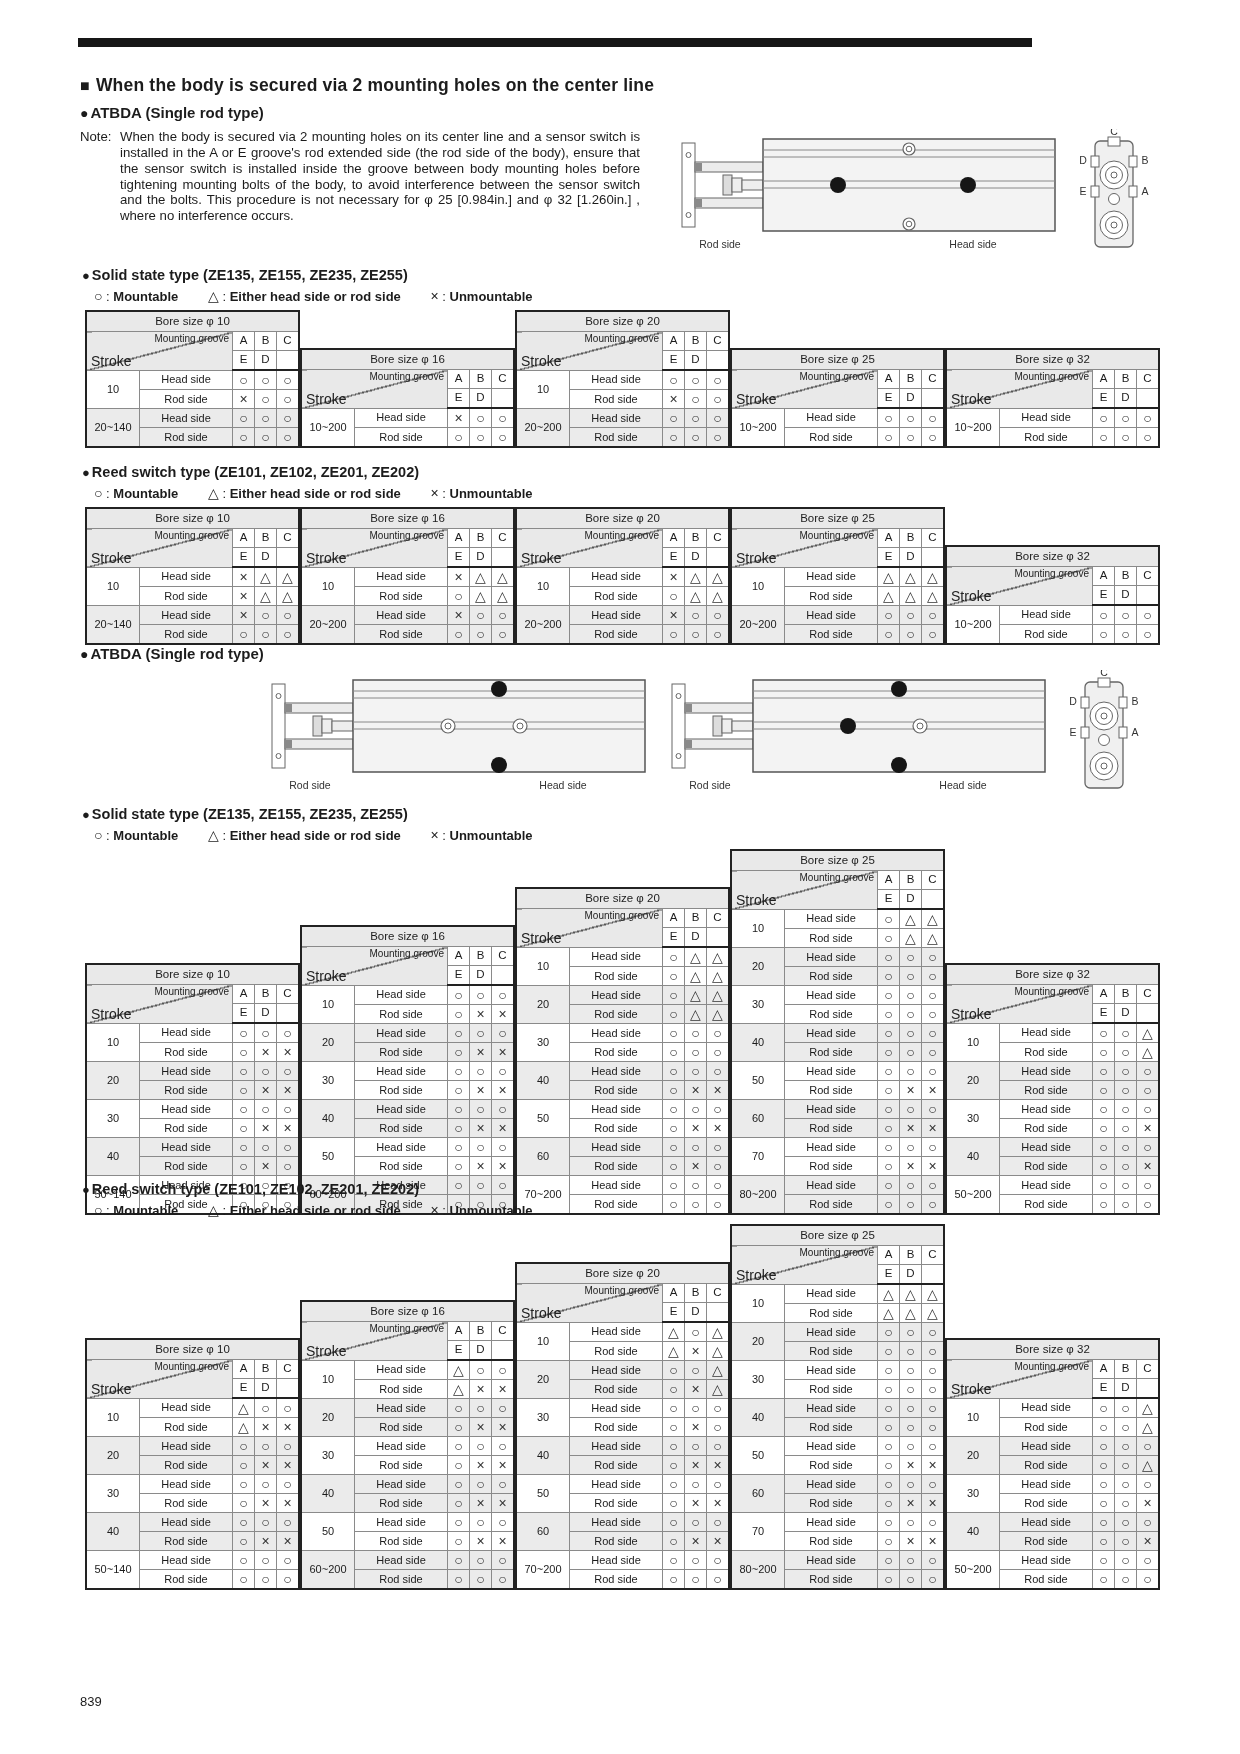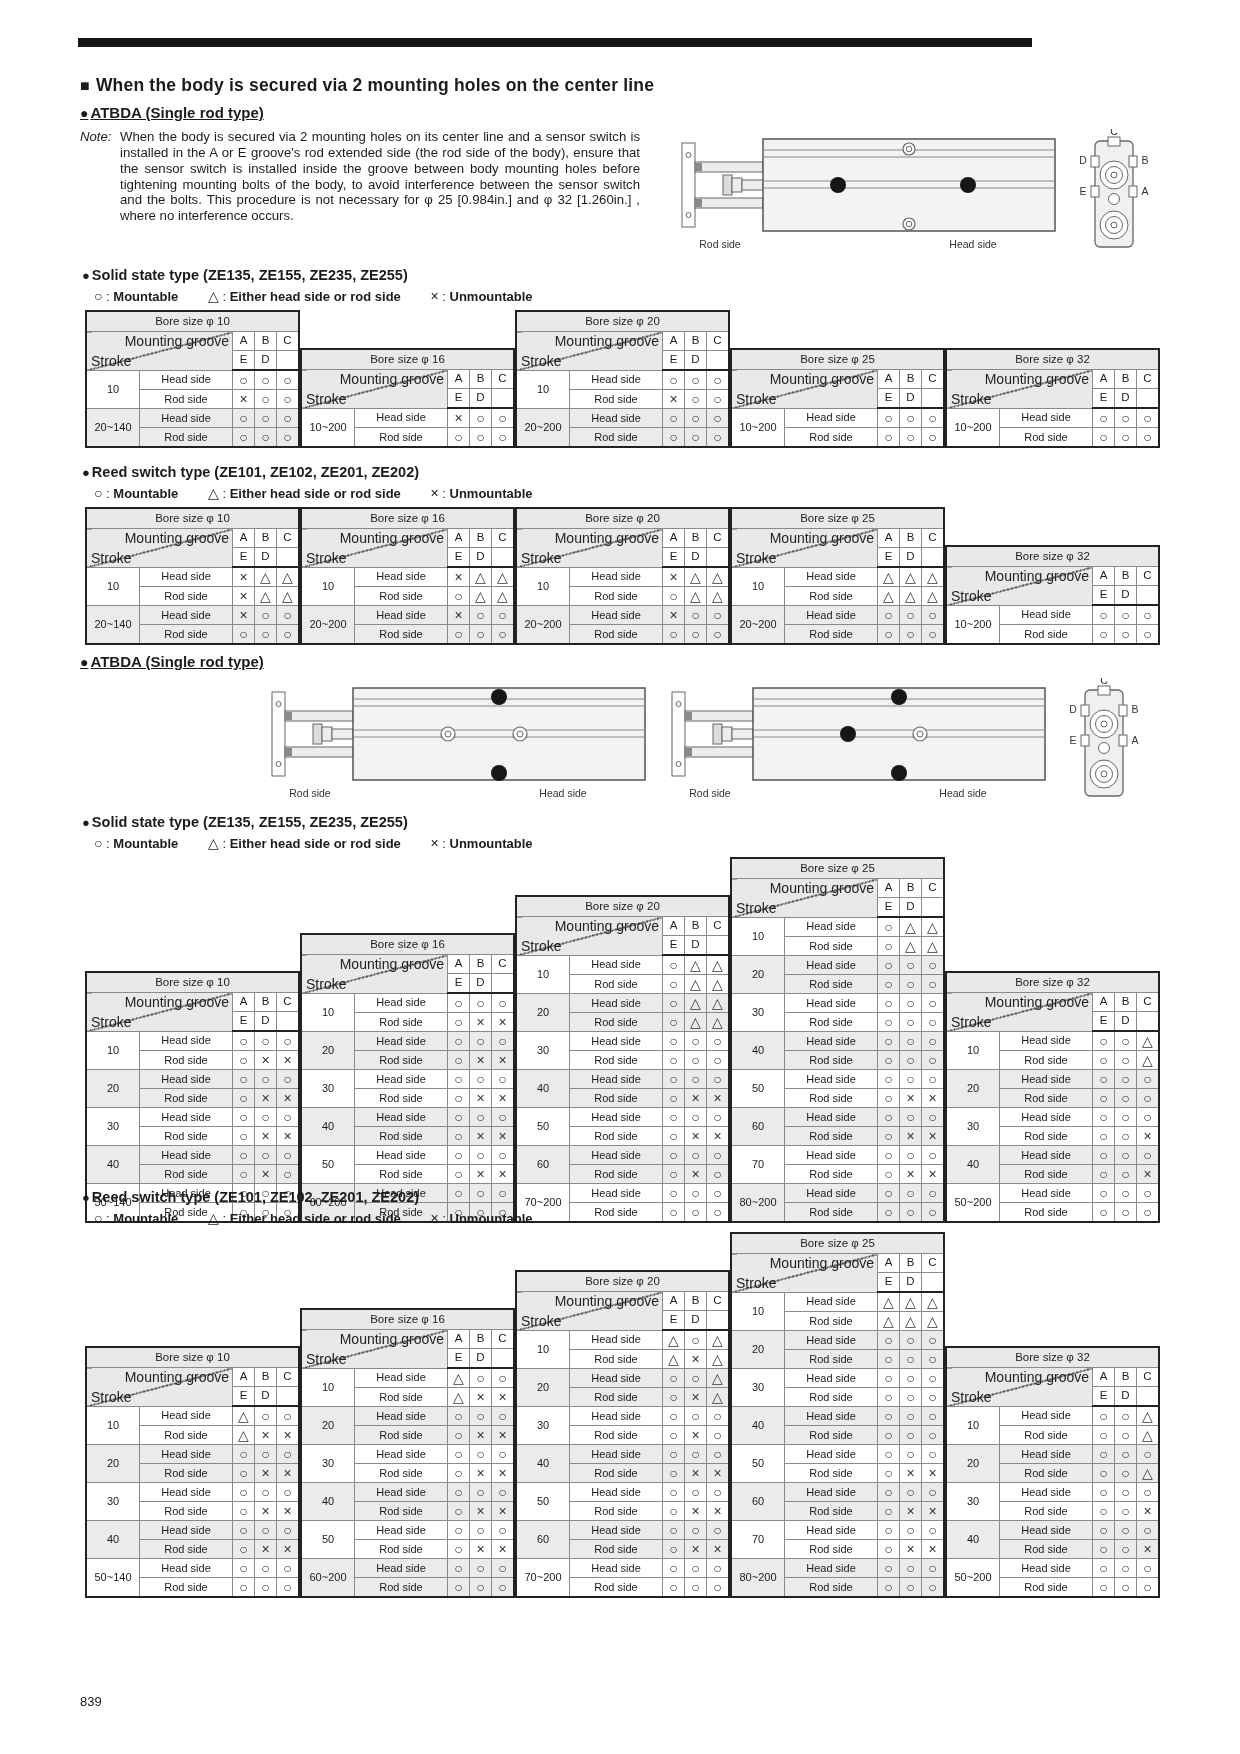--- a/index.html
+++ b/index.html
@@ -3,48 +3,48 @@
 <meta charset="utf-8">
 <style>
   html,body { margin:0; padding:0; background:#fff; }
   .page { position:relative; width:1240px; height:1754px; background:#fff;
           font-family:"Liberation Sans", sans-serif; color:#1c1c1c; overflow:hidden; }
   .topbar { position:absolute; left:78px; top:38px; width:954px; height:9px; background:#161616; }
   .content { position:absolute; left:80px; top:75px; width:1080px; }
 
   .h1 { font-size:17.5px; font-weight:bold; letter-spacing:0.2px; margin:0 0 8px 0; }
   .h1 .sq { font-size:16px; margin-right:6px; }
-  .h2 { font-size:15px; font-weight:bold; margin:8px 0 8px 0;text-decoration:underline; }
+  .h2 { font-size:15px; font-weight:bold; margin:0 0 8px 0; }
   .h2 .bl { font-size:14px; margin-right:2px; }
   .h3 { font-size:14.5px; font-weight:bold; margin:0 0 5px 2px; }
   .h3 .bl { font-size:13px; margin-right:2px; }
 
   .note-row { display:flex; align-items:flex-start; margin:2px 0 12px 0; }
   .note { display:flex; width:648px; font-size:13.2px; line-height:1.2; }
-  .note .nlabel { flex:0 0 40px;font-style:italic; }
+  .note .nlabel { flex:0 0 40px; }
   .note .ntext { flex:1; text-align:justify; }
   .diagrams-top { display:flex; margin-left:28px; align-items:flex-start; }
   .diagrams-2 { display:flex; justify-content:flex-end; margin:2px 10px 6px 0; align-items:flex-start; }
 
   .legend { font-size:13px; margin:0 0 6px 14px; }
   .legend b { font-weight:bold; }
   .legend .sym { font-size:14px; }
   .legend .item { margin-right:26px; }
 
   .tables-row { display:flex; align-items:flex-end; margin:0 0 0 5px; }
 
   table.bore { border-collapse:collapse; border:2px solid #222; font-size:11px; }
   table.bore td { border:1px solid #8a8a8a; text-align:center; vertical-align:middle;
                   padding:0; height:18px; line-height:1; }
   td.btitle { background:#e9e9e9; font-size:11.5px; height:19px !important; }
   td.diag   { background:#e9e9e9; position:relative; width:145px;
               background-image:linear-gradient(to right bottom,
                  rgba(0,0,0,0) calc(50% - 0.7px), #555 calc(50% - 0.7px),
                  #555 calc(50% + 0.7px), rgba(0,0,0,0) calc(50% + 0.7px)); }
-  td.diag .mg { position:absolute; top:2px; right:3px; font-size:14px; color:#222; }
+  td.diag .mg { position:absolute; top:2px; right:3px; font-size:10px; color:#222; }
   td.diag .st { position:absolute; bottom:2px; left:4px; font-size:14px; color:#222; }
   td.colh { width:21px; font-size:11.5px; }
   tr.hdr-last td { border-bottom:2px solid #222; }
   td.stroke { width:52px; font-size:11px; }
   td.side { width:92px; font-size:11px; }
   td.sym { width:21px; font-size:14px; color:#333; }
   tr.shade td { background:#ebebeb; }
 
   .pnum { position:absolute; left:80px; top:1694px; font-size:13px; }
   svg text { font-family:"Liberation Sans", sans-serif; }.mt10{margin-top:10px}.mt16{margin-top:16px}.mt28{margin-top:28px}

